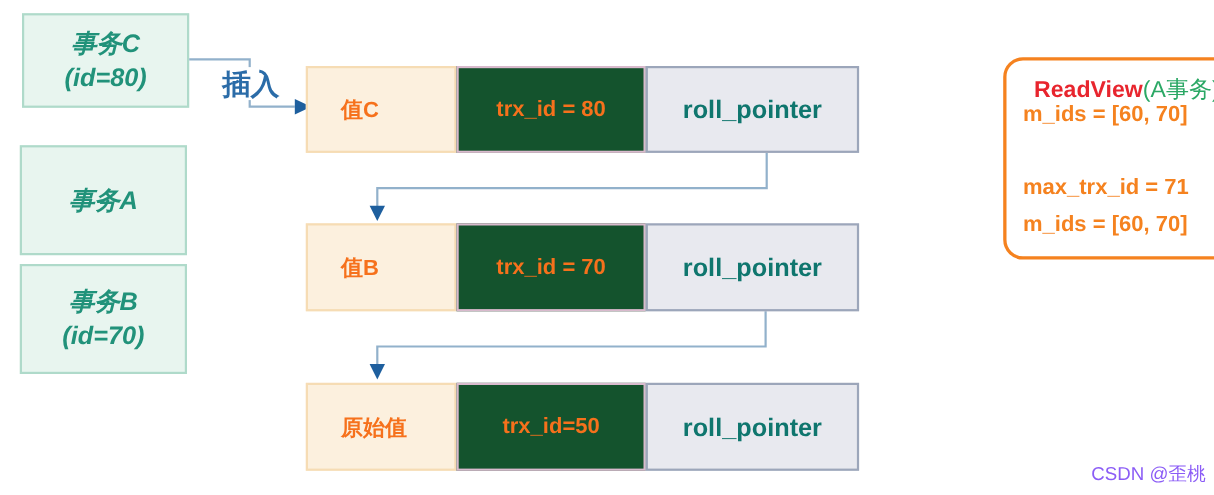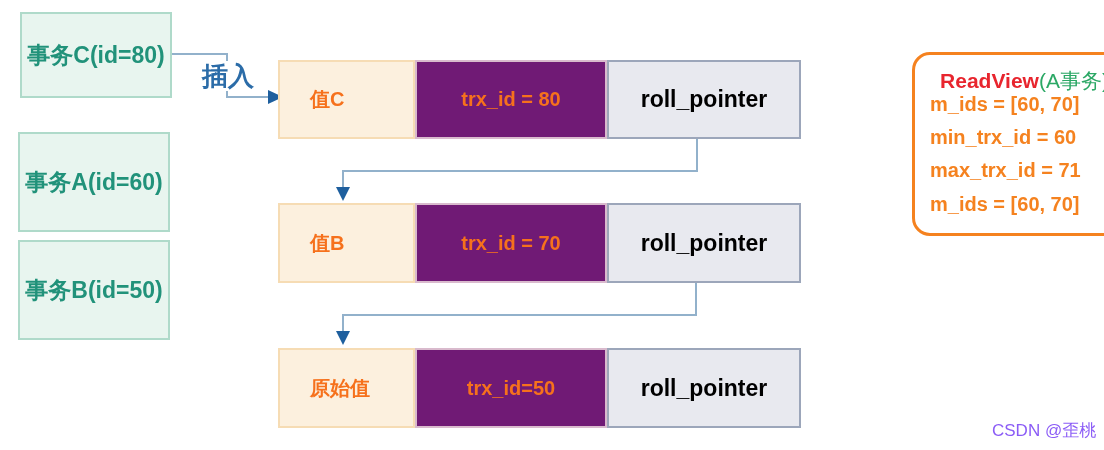--- a/index.html
+++ b/index.html
@@ -13,28 +13,29 @@
   }
   
   .txn-box {
     position: absolute;
     width: 152px;
     height: 86px;
     background: #E8F5EF;
     border: 2px solid #AFDACA;
     box-sizing: border-box;
     display: flex;
-    flex-direction: row;
+    flex-direction: column;
     align-items: center;
     justify-content: center;
     color: #21927A;
     font-weight: 700;
     font-size: 23px;
     line-height: 31px;
     text-align: center;
+    font-style: italic;
   }
   #txn-c { left: 20px; top: 12px; }
   #txn-a { left: 18px; top: 132px; height: 100px; }
   #txn-b { left: 18px; top: 240px; height: 100px; }
 
   
   .vrow {
     position: absolute;
     left: 278px;
     display: flex;
@@ -51,31 +52,31 @@
     font-size: 20px;
   }
   .cell.value {
     width: 137px;
     background: #FCF0DE;
     border: 2px solid #F6DCB4;
     color: #F6711C;
     padding-left: 30px;
   }
   .cell.trx {
-    width: 192px;
-    background: #701a75;
+    width: 172px;
+    background: #14532d;
     border: 2px solid #D9BACD;
     color: #F6711C;
     justify-content: center;
   }
   .cell.roll {
     width: 194px;
     background: #E8E9EF;
     border: 2px solid #9CA6BA;
-    color: #000000;
+    color: #0f766e;
     justify-content: center;
     font-size: 23px;
     font-weight: 600;
   }
 
   
   .arrows {
     position: absolute;
     left: 0; top: 0;
     width: 1104px; height: 450px;
@@ -141,25 +142,24 @@
 <body>
 
 <div class="stage">
 
   <div class="txn-box" id="txn-c">
     <div>事务C</div>
     <div>(id=80)</div>
   </div>
   <div class="txn-box" id="txn-a">
     <div>事务A</div>
-    <div>(id=60)</div>
   </div>
   <div class="txn-box" id="txn-b">
     <div>事务B</div>
-    <div>(id=50)</div>
+    <div>(id=70)</div>
   </div>
 
   <svg class="arrows" viewBox="0 0 1104 450">
     <g>
       <path class="arrow-line" d="M172 54 H227 V97 H268"></path>
       <polygon class="arrow-head" points="268,90 268,104 283,97"></polygon>
     </g>
     <g>
       <path class="arrow-line" d="M697 139 V171 H343 V188"></path>
       <polygon class="arrow-head" points="336,187 350,187 343,201"></polygon>
@@ -186,20 +186,19 @@
     <div class="cell value">原始值</div>
     <div class="cell trx">trx_id=50</div>
     <div class="cell roll">roll_pointer</div>
   </div>
 
   <div class="readview">
     <div class="rv-title">
       <span class="rv-name">ReadView</span><span class="rv-suffix">(A事务)</span>
     </div>
     <div class="rv-line" id="rv-line-0">m_ids = [60, 70]</div>
-    <div class="rv-line" id="rv-line-1">min_trx_id = 60</div>
     <div class="rv-line" id="rv-line-2">max_trx_id = 71</div>
     <div class="rv-line" id="rv-line-3">m_ids = [60, 70]</div>
   </div>
 
   <div class="watermark">CSDN @歪桃</div>
 
 </div>
 
 </body></html>

